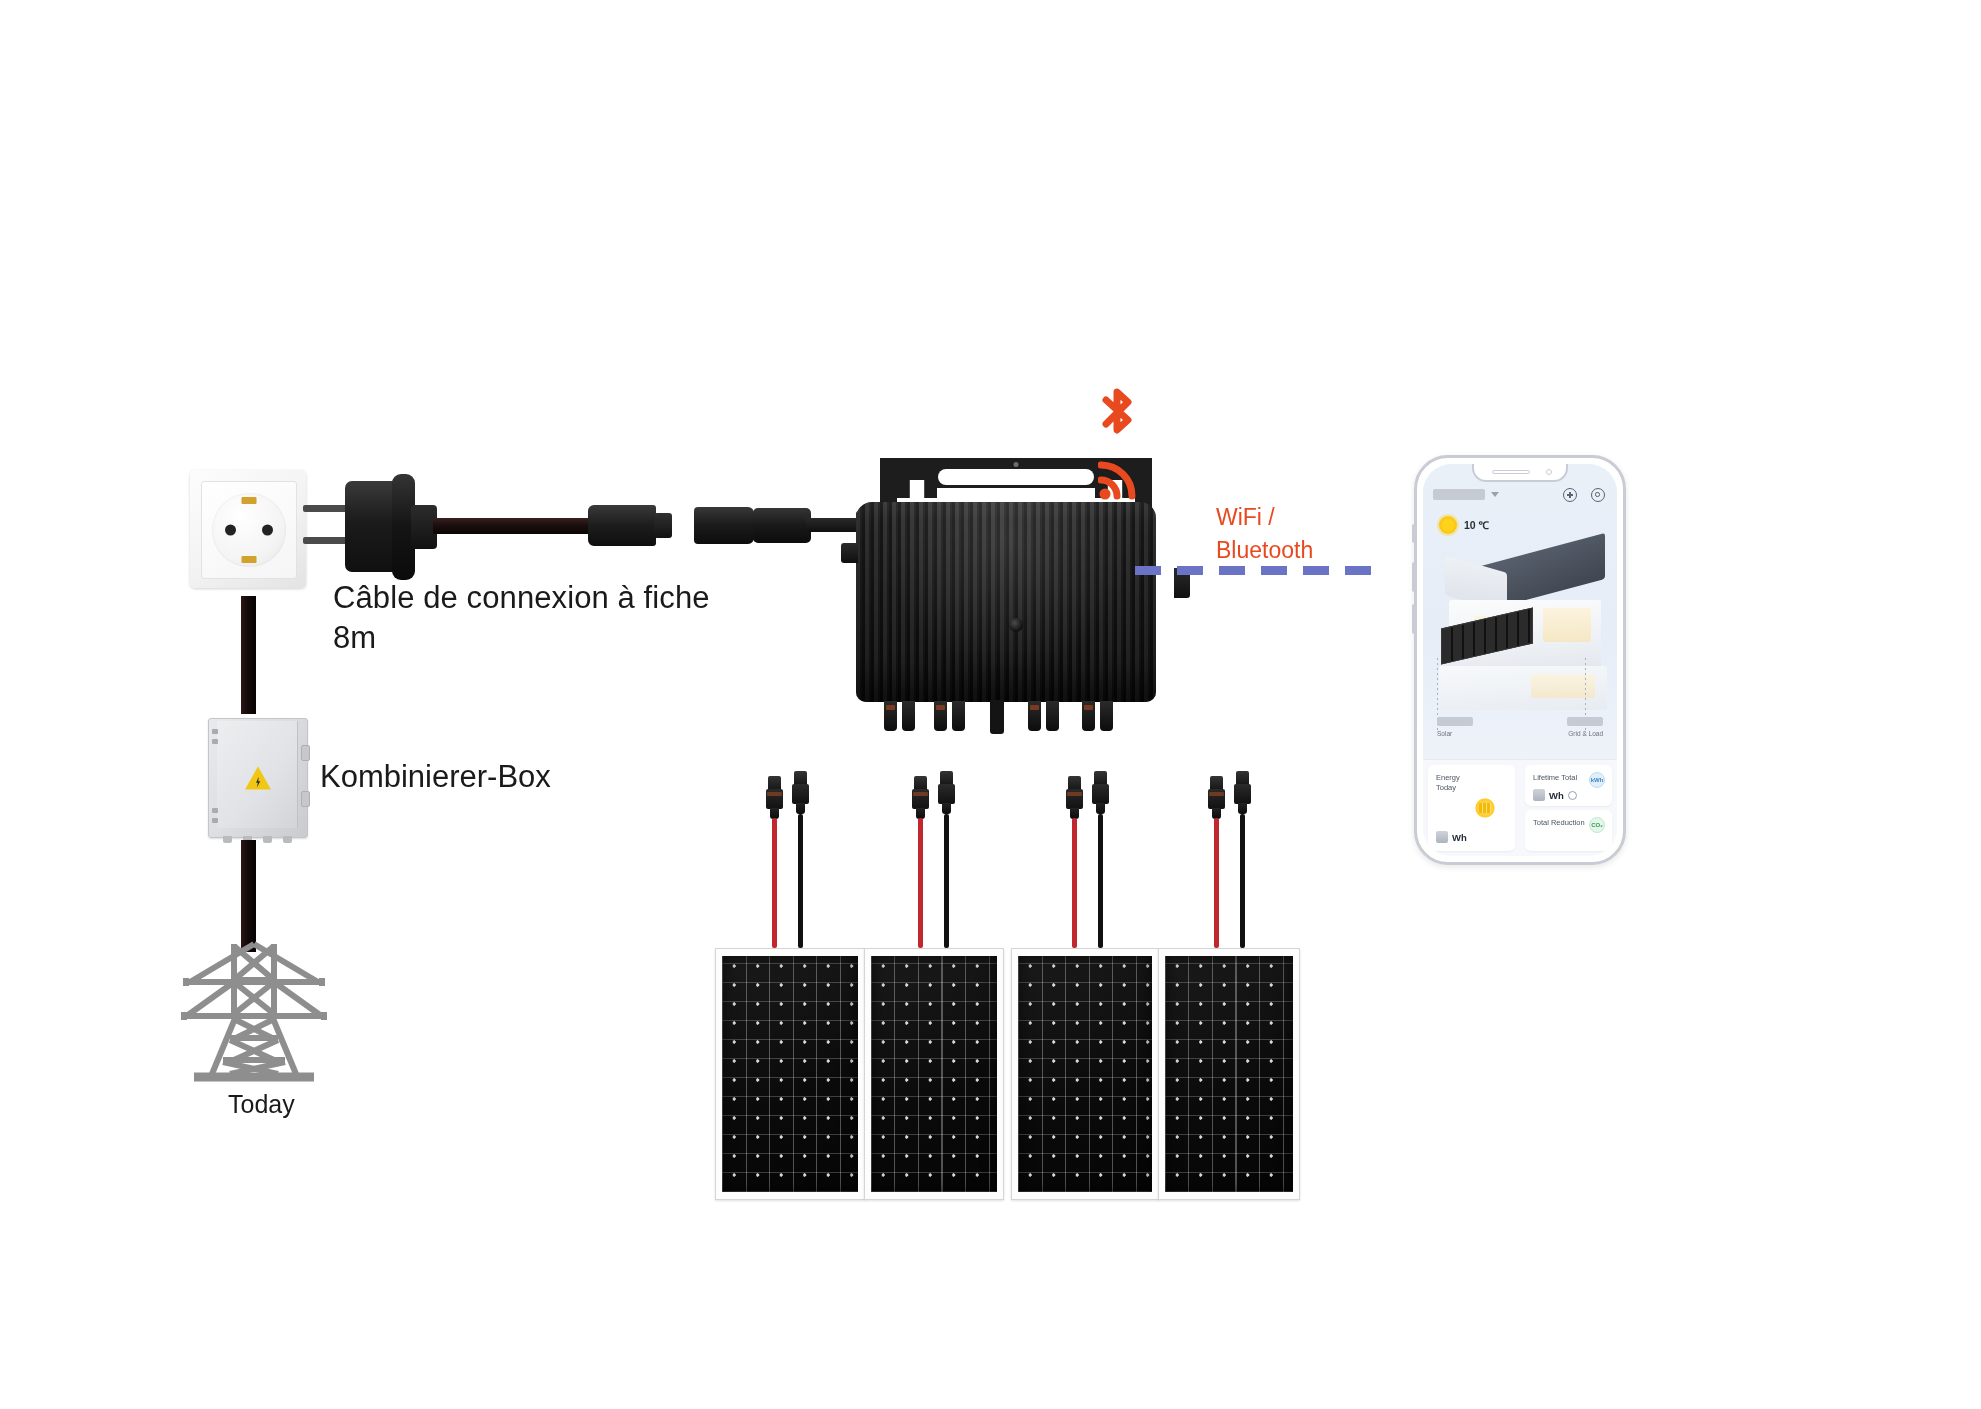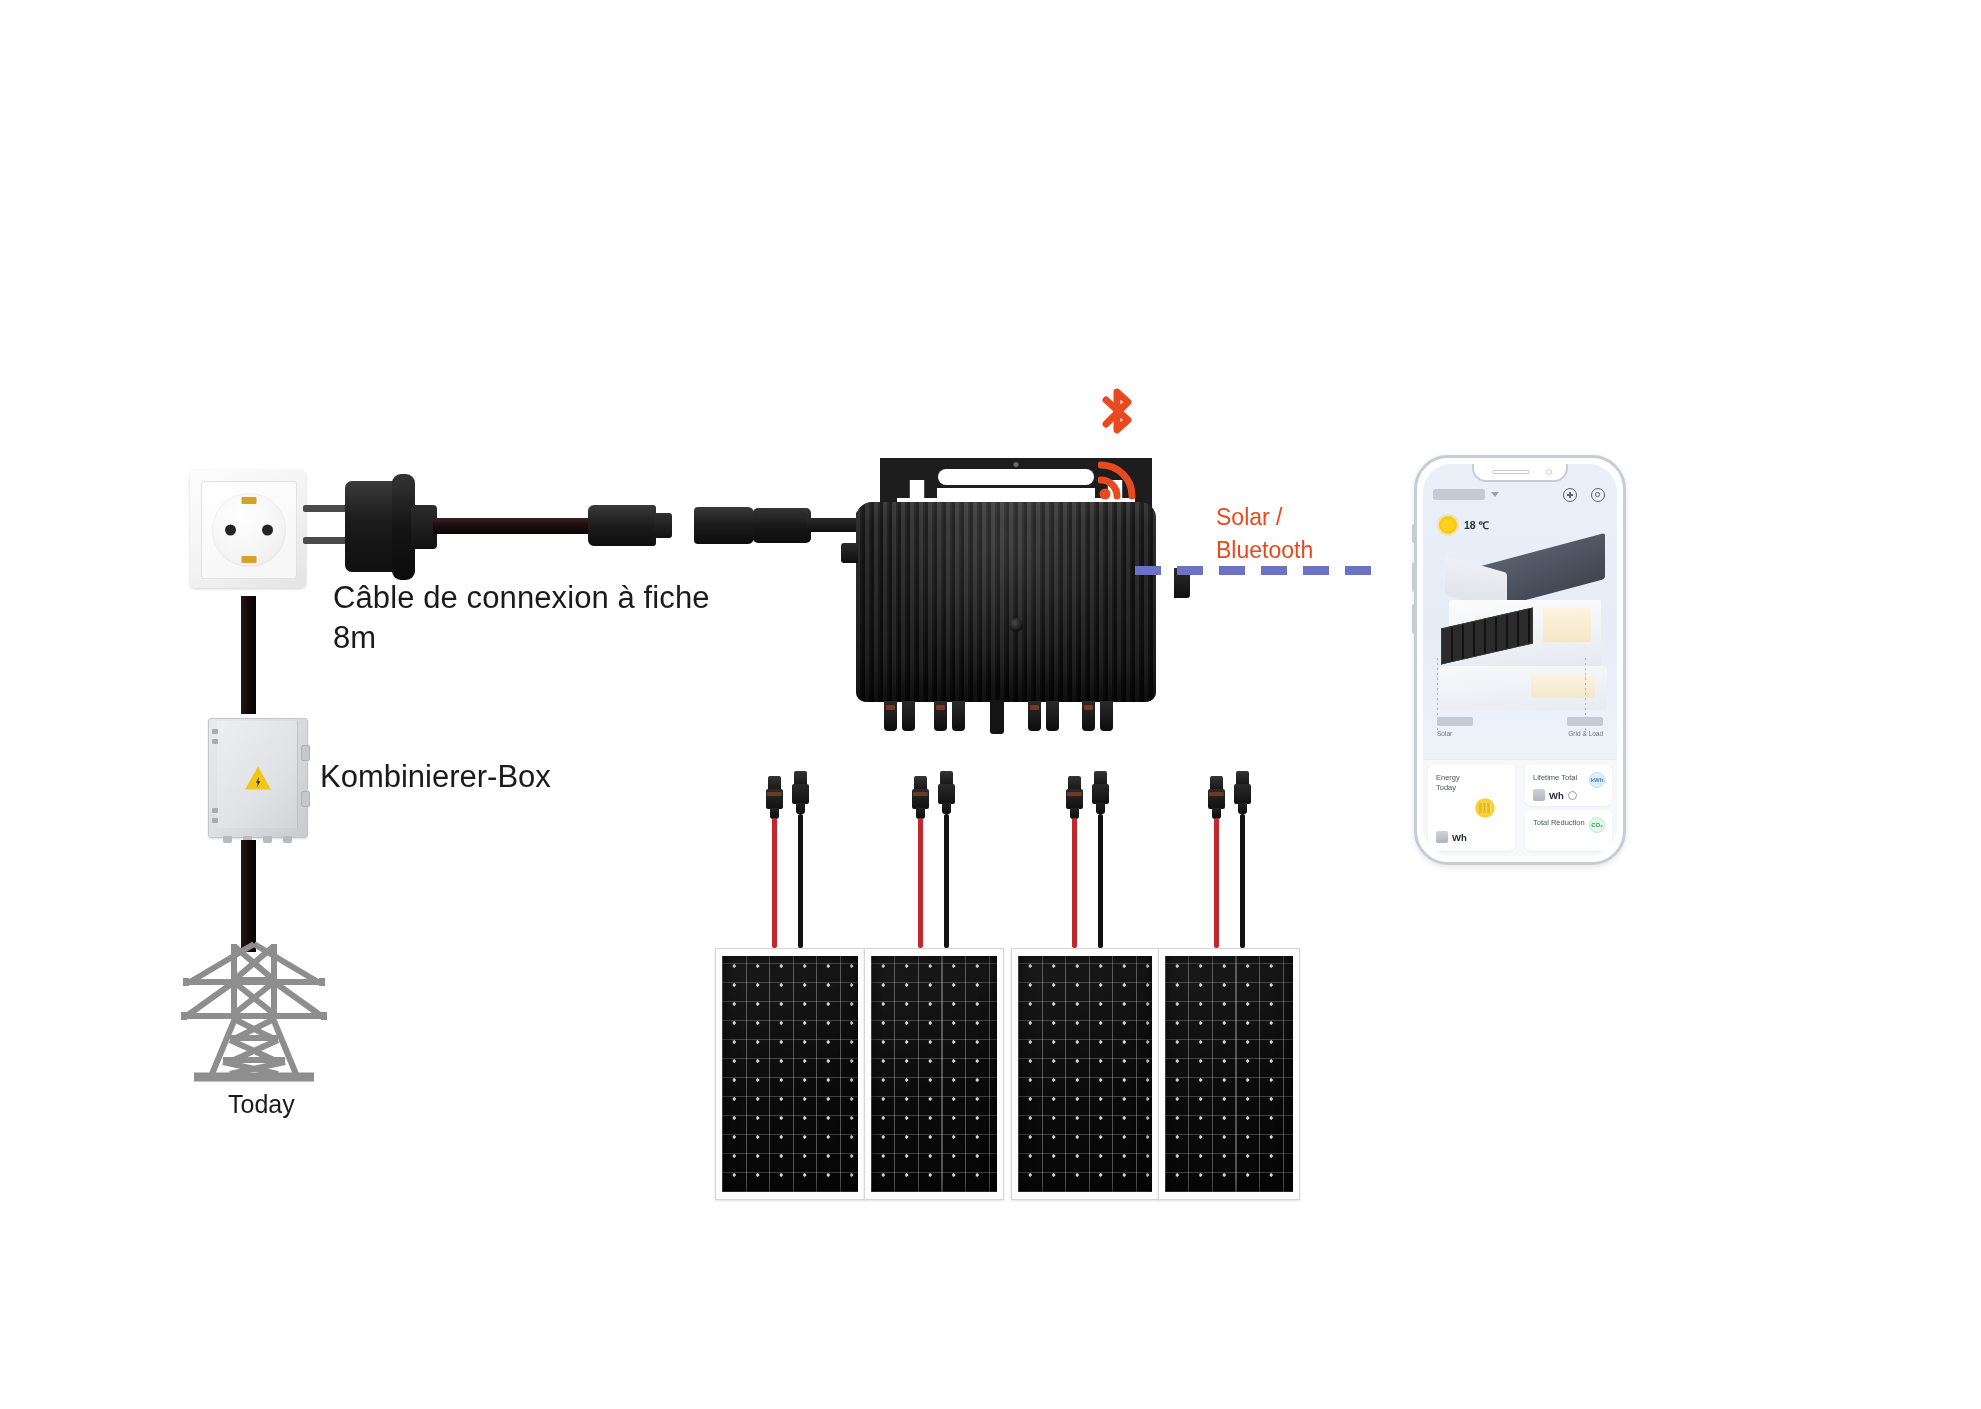--- a/index.html
+++ b/index.html
@@ -856,21 +856,21 @@
   </div>
 
   <div class="wifi-icon">
     <svg width="46" height="46" viewBox="0 0 46 46">
       <circle cx="7" cy="39" r="5.5" fill="#e8491f"></circle>
       <path d="M3 25 A16 16 0 0 1 19 41" fill="none" stroke="#e8491f" stroke-width="7" stroke-linecap="round"></path>
       <path d="M3 10 A31 31 0 0 1 34 41" fill="none" stroke="#e8491f" stroke-width="7" stroke-linecap="round"></path>
     </svg>
   </div>
 
-  <div class="label label-wifi">Solar /
+  <div class="label label-wifi">WiFi /
 Bluetooth</div>
 
   <div class="dash-link"></div>
 
   <div class="phone">
     <div class="phone-btn b1"></div>
     <div class="phone-btn b2"></div>
     <div class="phone-btn b3"></div>
 
     <div class="phone-screen">
@@ -882,21 +882,21 @@
 
       <div class="app-topbar">
         <div class="app-site-name"></div>
         <div class="app-caret"></div>
         <div class="app-icon-btn plus"></div>
         <div class="app-icon-btn gear"></div>
       </div>
 
       <div class="app-weather">
         <div class="sun-glyph"></div>
-        <div class="app-temp">18 ℃</div>
+        <div class="app-temp">10 ℃</div>
       </div>
 
       <div class="house-art">
         <div class="app-roof"></div>
         <div class="app-roof2"></div>
         <div class="app-house-body"></div>
         <div class="app-room-glow" style="left:48px; top:74px; width:56px; height:26px;"></div>
         <div class="app-room-glow" style="left:116px; top:66px; width:48px; height:34px;"></div>
         <div class="app-house-base"></div>
         <div class="app-room-glow" style="left:104px; top:132px; width:64px; height:24px; opacity:.75;"></div>

